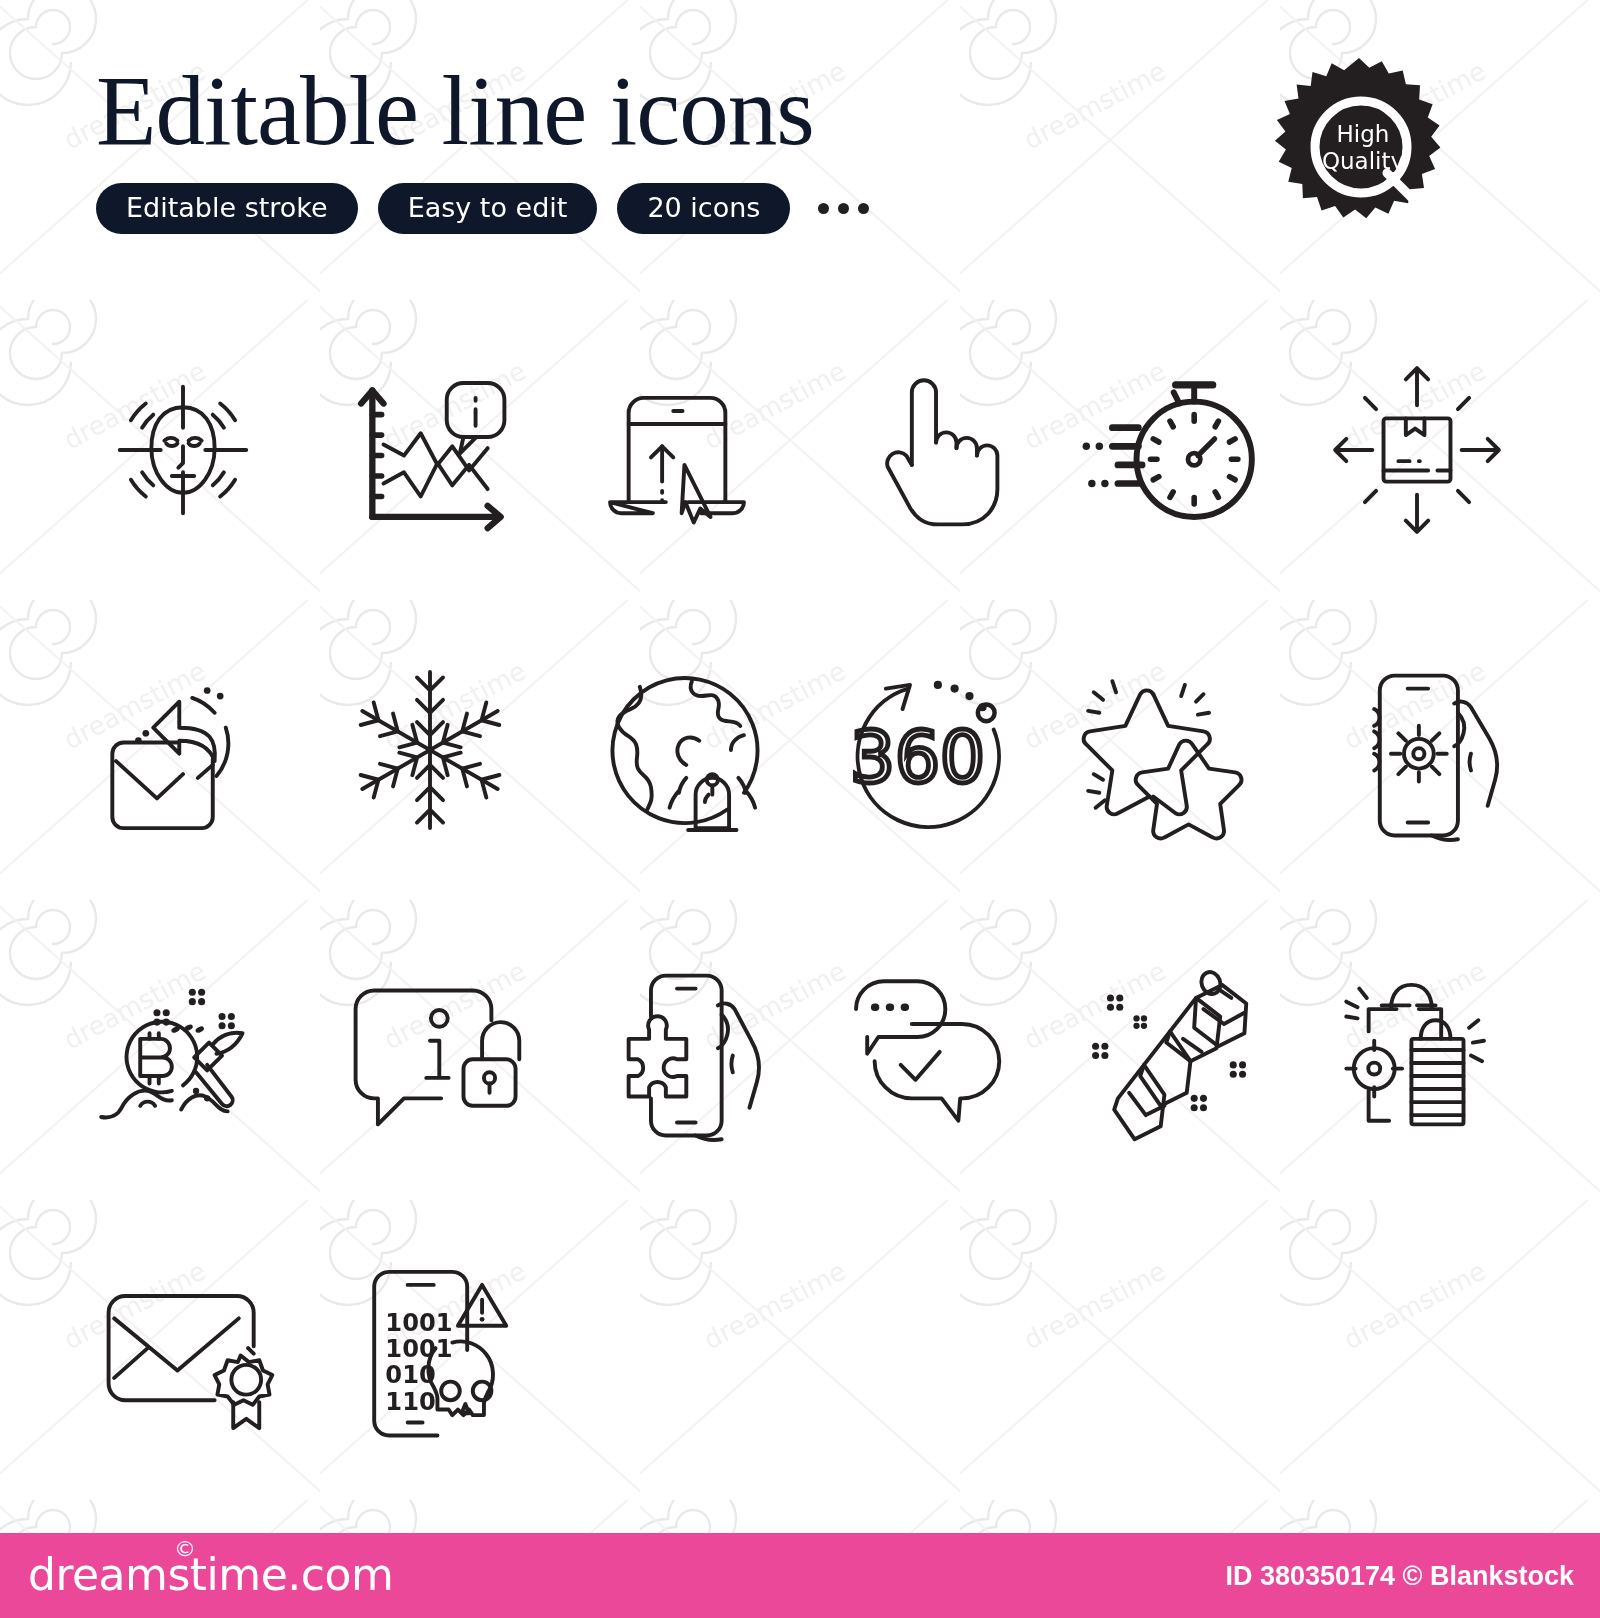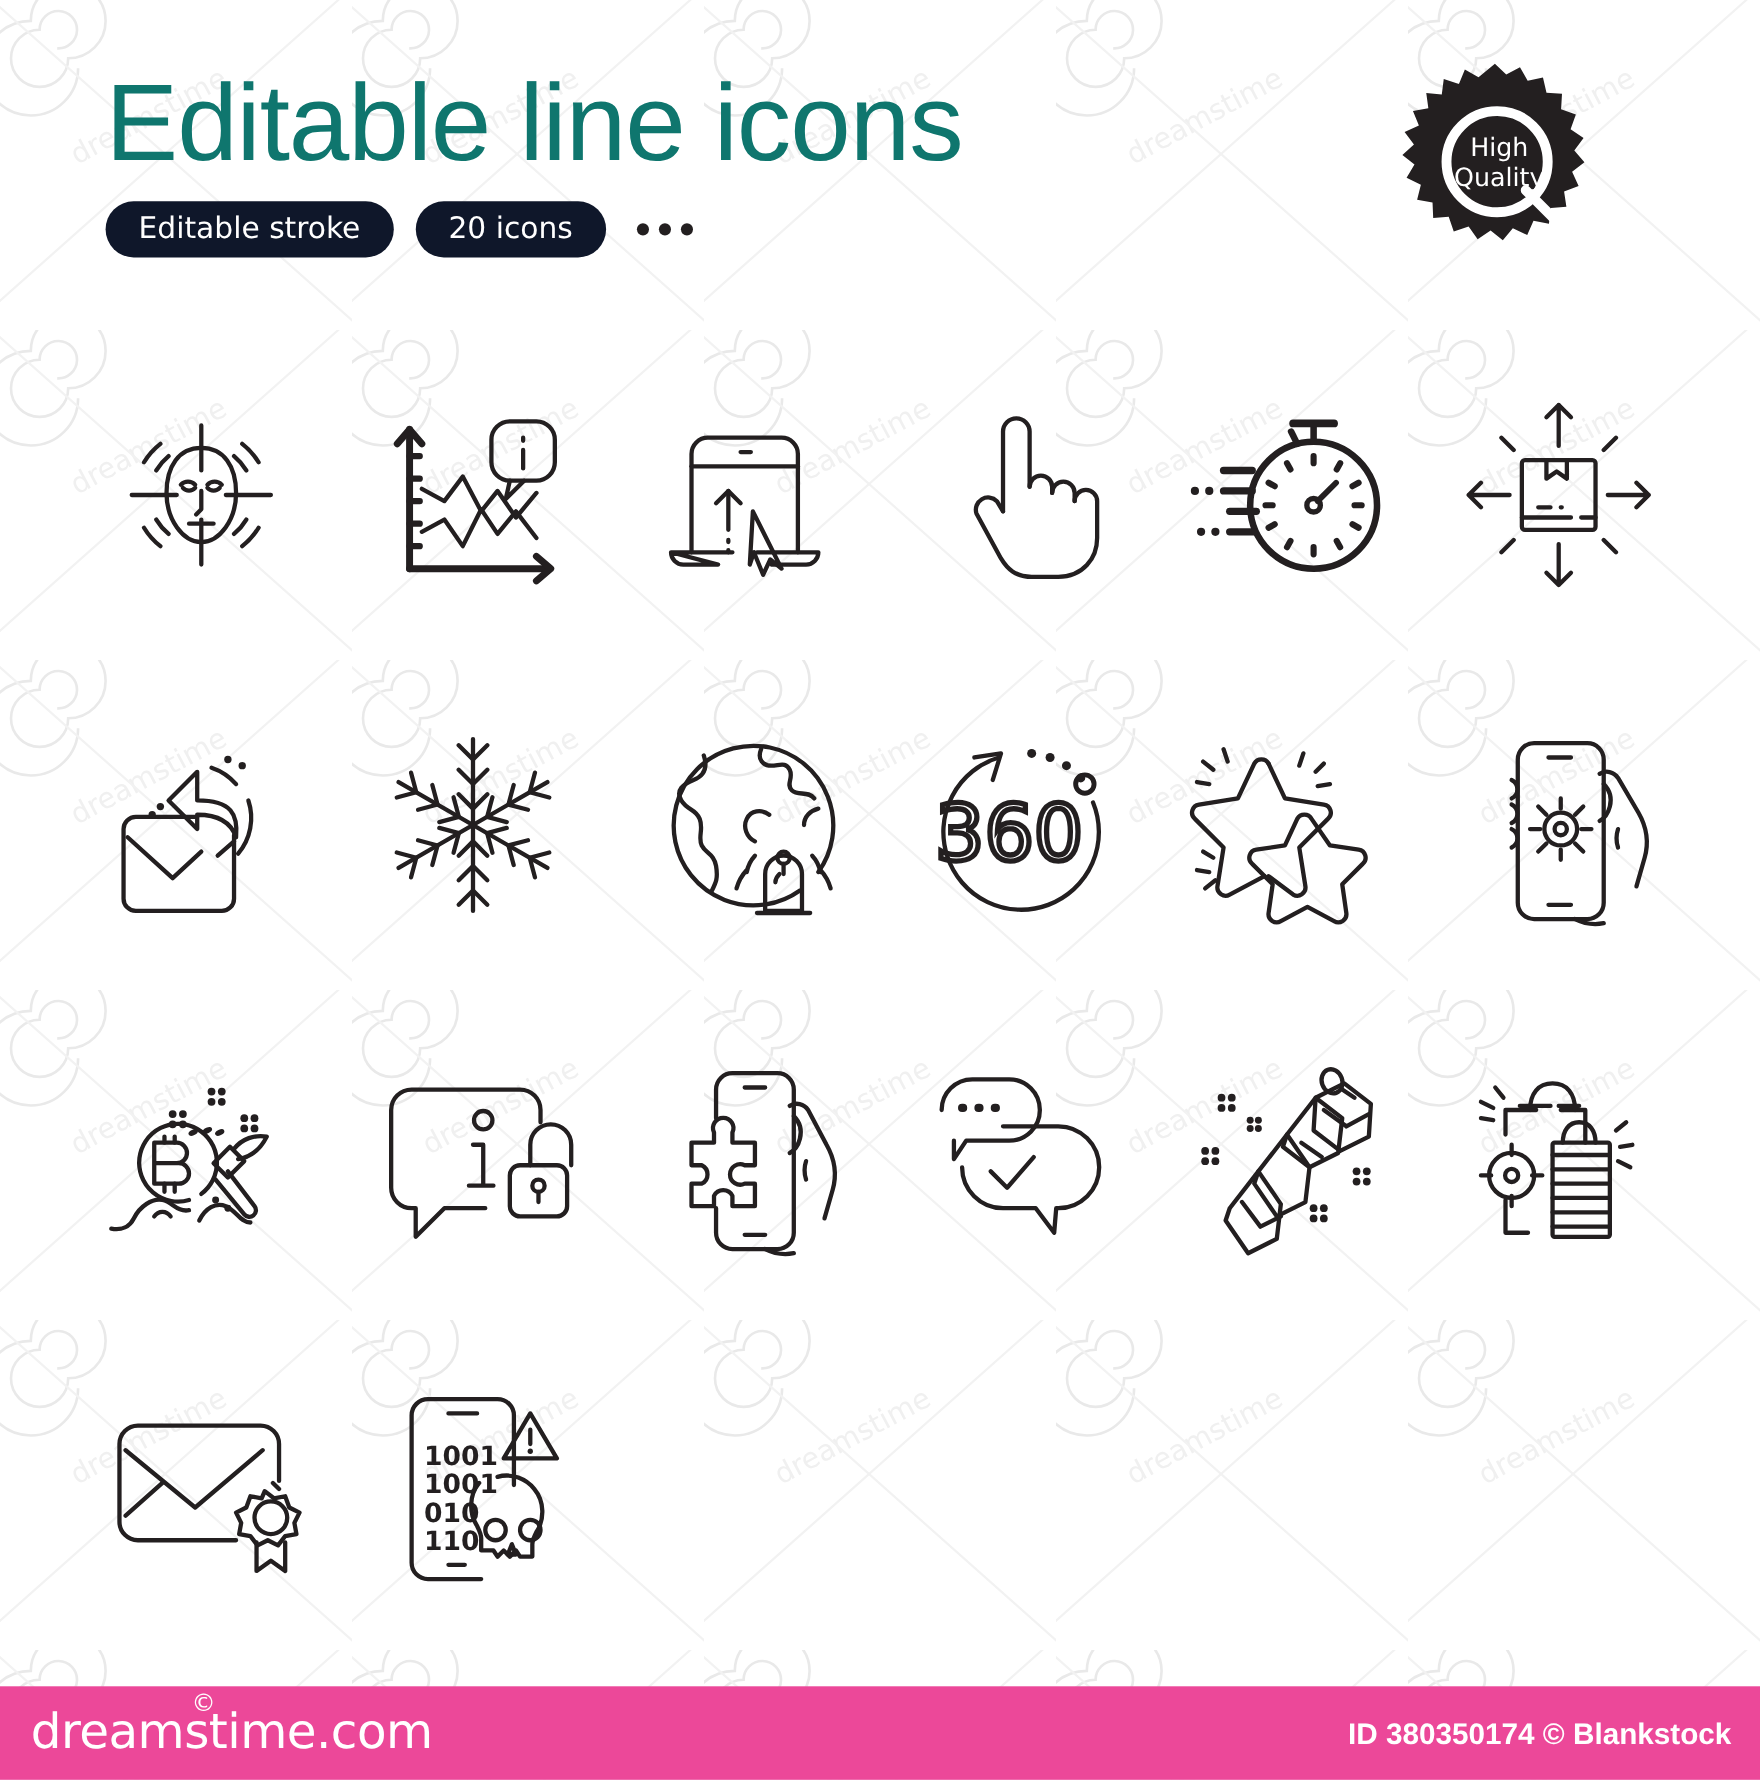--- a/index.html
+++ b/index.html
@@ -26,23 +26,23 @@
   .header {
     position: absolute;
     left: 96px;
     top: 58px;
     width: 1410px;
   }
   .title {
     font-size: 99px;
     font-weight: 400;
     letter-spacing: -1px;
-    color: #0f766e;
+    color: #0f172a;
     line-height: 1.08;
-    font-family: Liberation Sans, sans-serif;
+    font-family: Liberation Serif, serif;
   }
   .pills {
     display: flex;
     align-items: center;
     gap: 20px;
     margin-top: 18px;
   }
   .pill {
     background: #0f172a;
     color: #ffffff;
@@ -155,20 +155,21 @@
   </defs>
   <rect x="0" y="0" width="1600" height="1618" fill="url(#spir)"></rect>
 </svg>
 
 <div id="page">
 
   <div class="header">
     <div class="title">Editable line icons</div>
     <div class="pills">
       <div class="pill">Editable stroke</div>
+      <div class="pill">Easy to edit</div>
       <div class="pill">20 icons</div>
       <div class="dots">
         <i></i>
         <i></i>
         <i></i>
       </div>
     </div>
   </div>
 
   <div class="badge">

